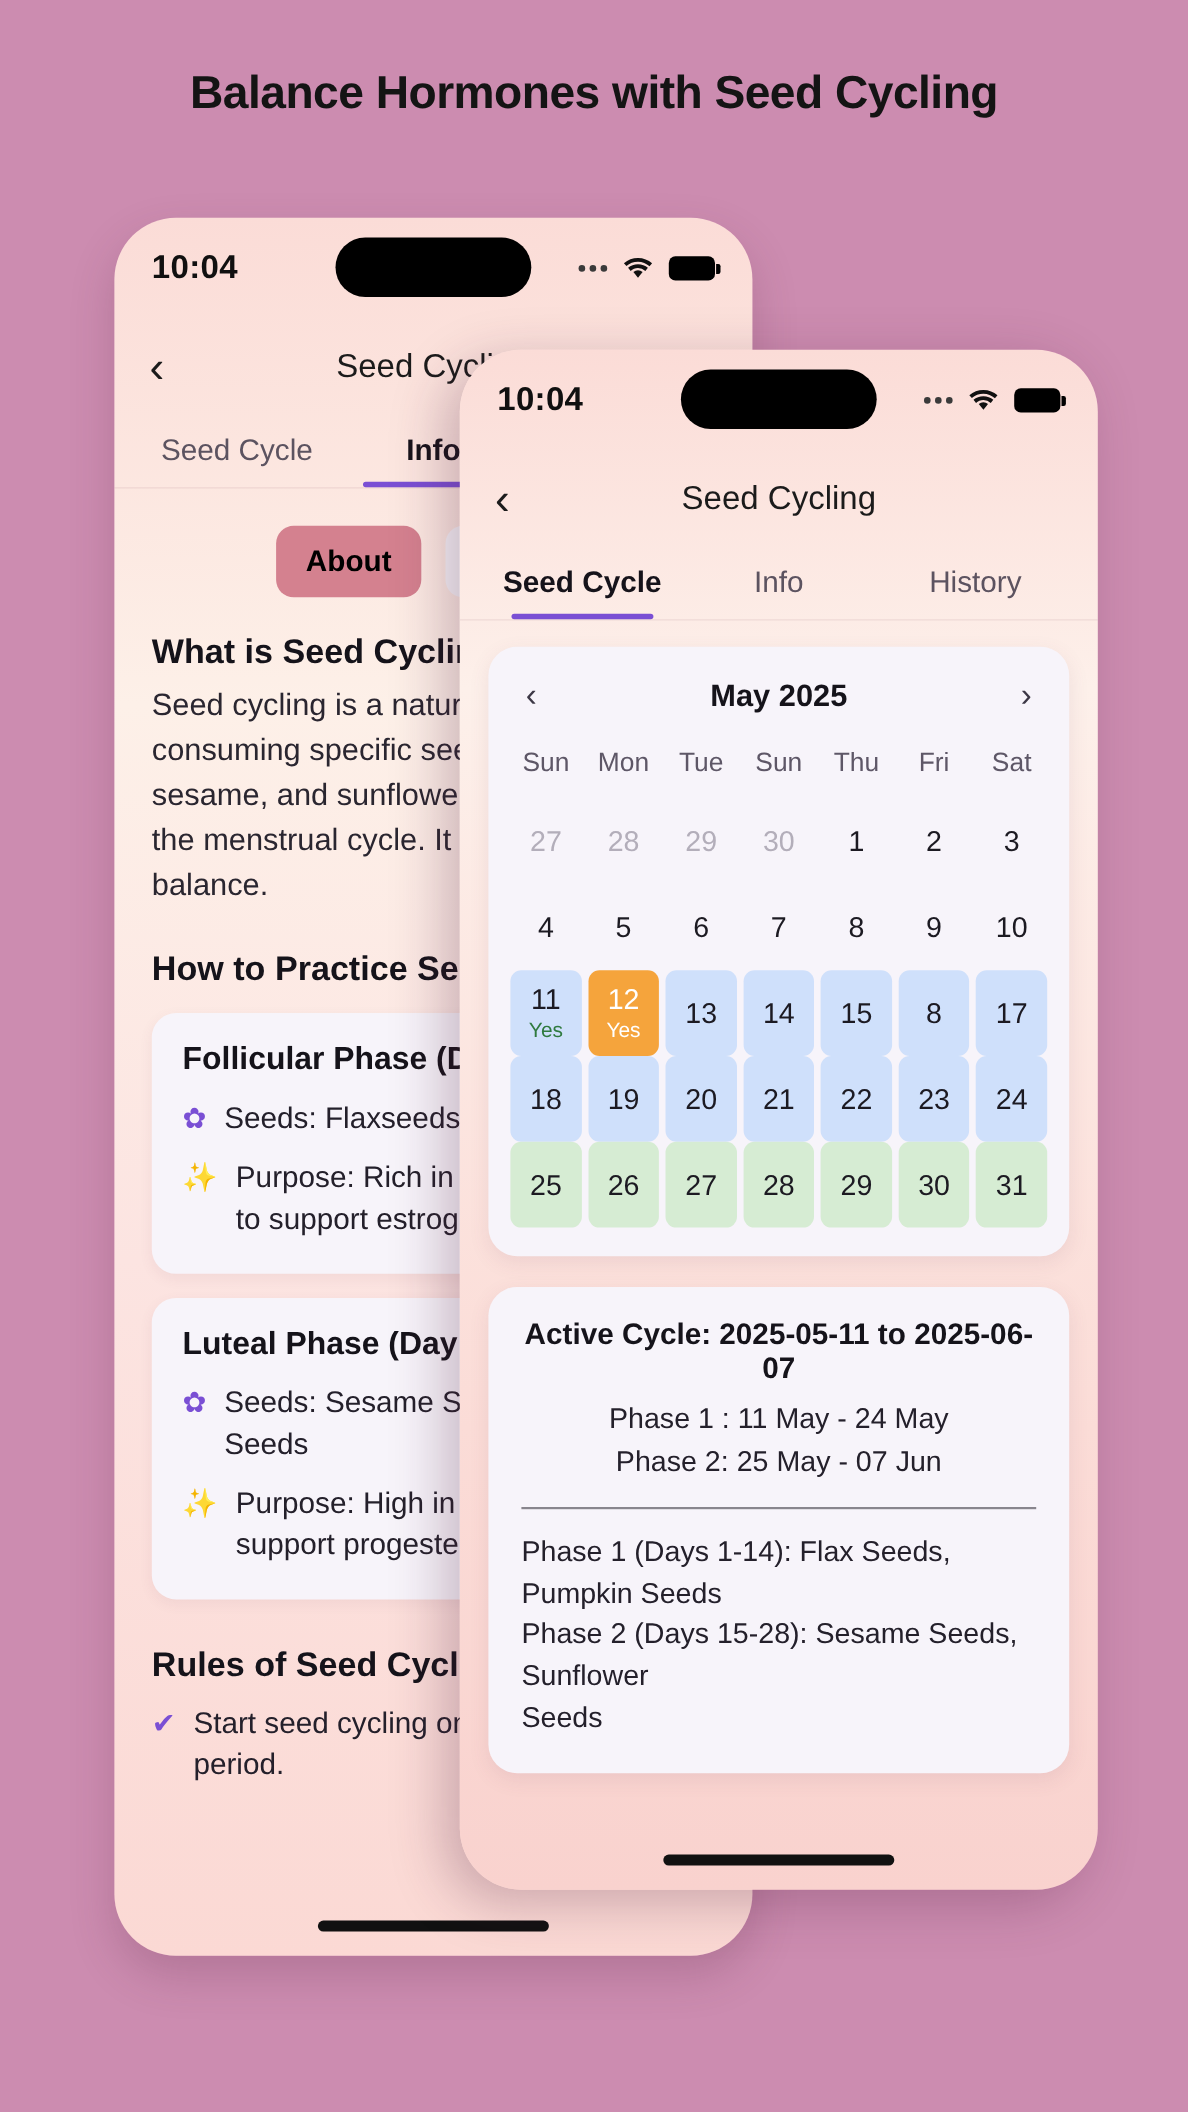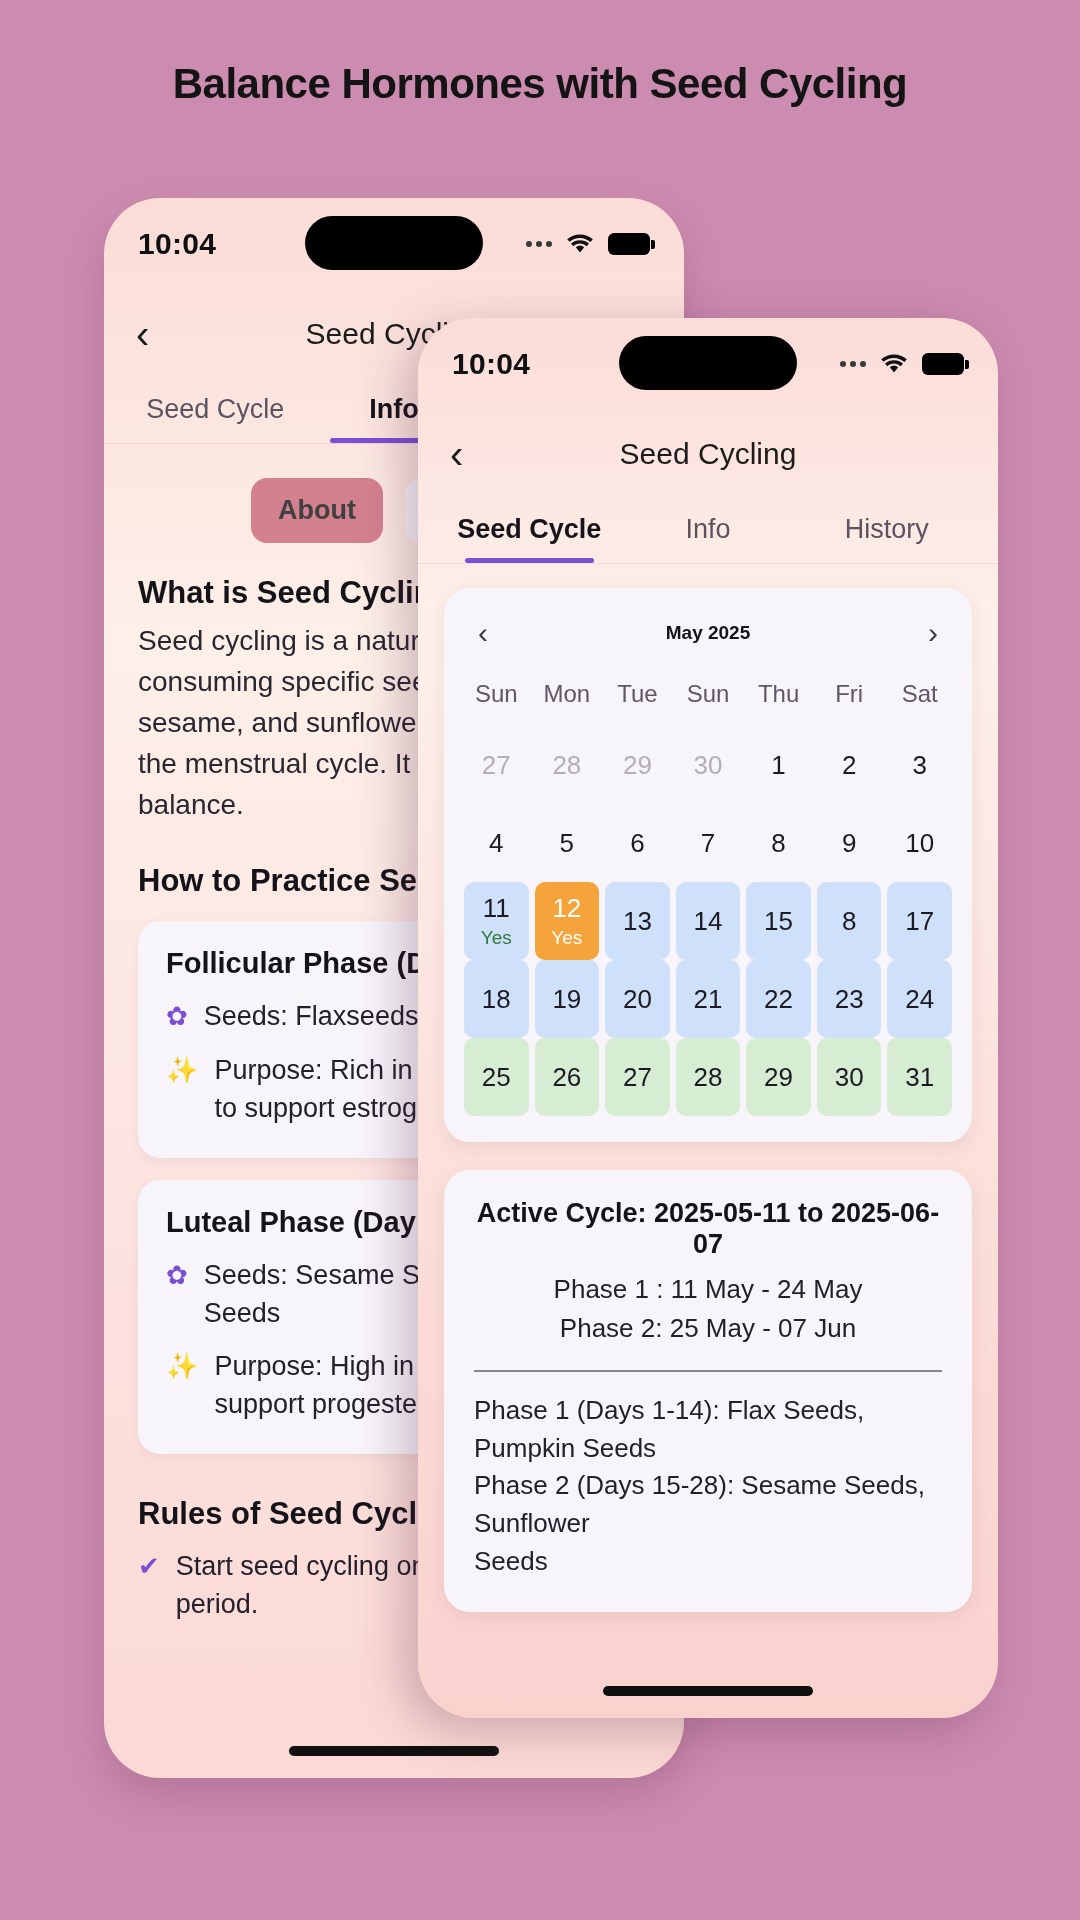--- a/index.html
+++ b/index.html
@@ -152,21 +152,21 @@
     padding: 34px 0 26px;
   }
   .seg {
     min-width: 132px;
     text-align: center;
     padding: 17px 26px;
     border-radius: 16px;
     font-size: 27px;
     font-weight: bold;
   }
-  .seg.on { background: #d4818f; color: #404040; }
+  .seg.on { background: #d4818f; color: #000000; }
   .seg.off { background: #f7f5f9; color: #1c1a20; }
 
   .info-body { padding: 6px 34px 0; }
   .h2 {
     font-size: 31px;
     font-weight: bold;
     color: #15131a;
     margin-bottom: 10px;
     white-space: nowrap;
   }
@@ -222,21 +222,21 @@
     padding: 26px 20px 26px;
     box-shadow: 0 6px 18px rgba(120,70,100,0.10);
   }
   .cal-head {
     display: flex;
     align-items: center;
     justify-content: space-between;
     padding: 2px 14px 24px;
   }
   .cal-arrow { font-size: 30px; color: #3d3846; font-weight: 300; }
-  .cal-month { font-size: 19px; font-weight: bold; color: #15131a; }
+  .cal-month { font-size: 28px; font-weight: bold; color: #15131a; }
   .dow-row, .week-row {
     display: grid;
     grid-template-columns: repeat(7, 1fr);
     gap: 6px;
   }
   .dow {
     text-align: center;
     font-size: 24px;
     color: #5e5767;
     padding: 6px 0 18px;

